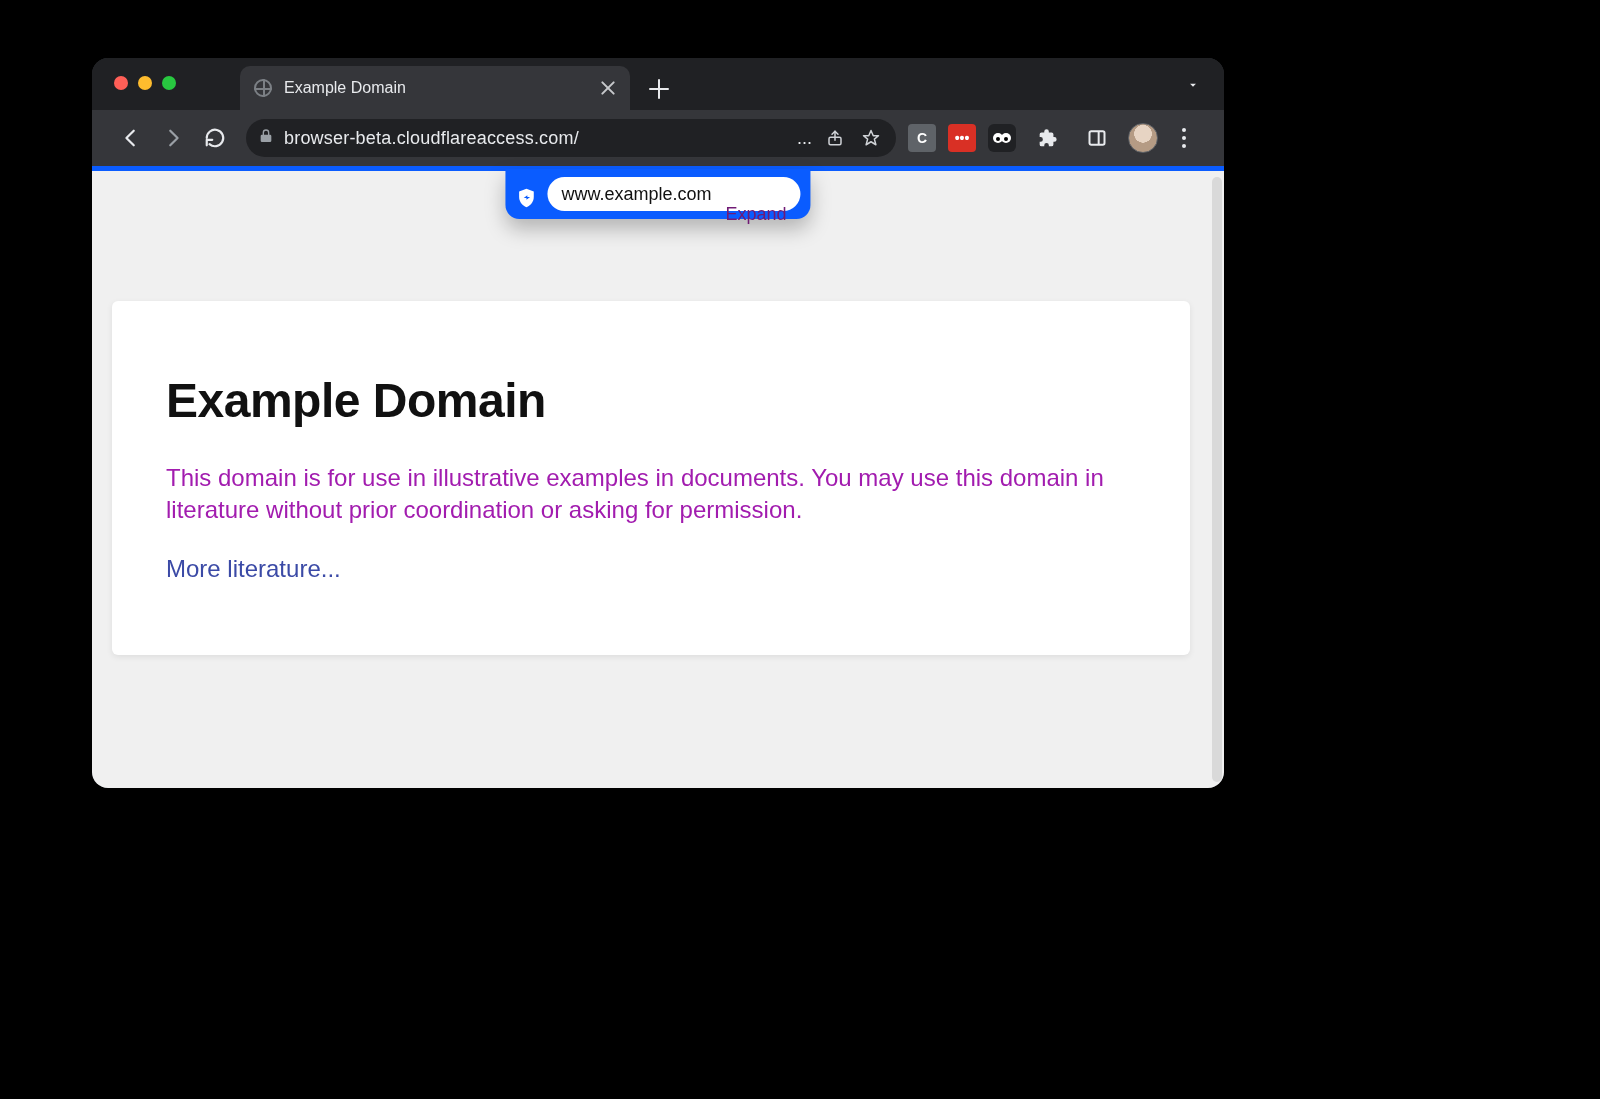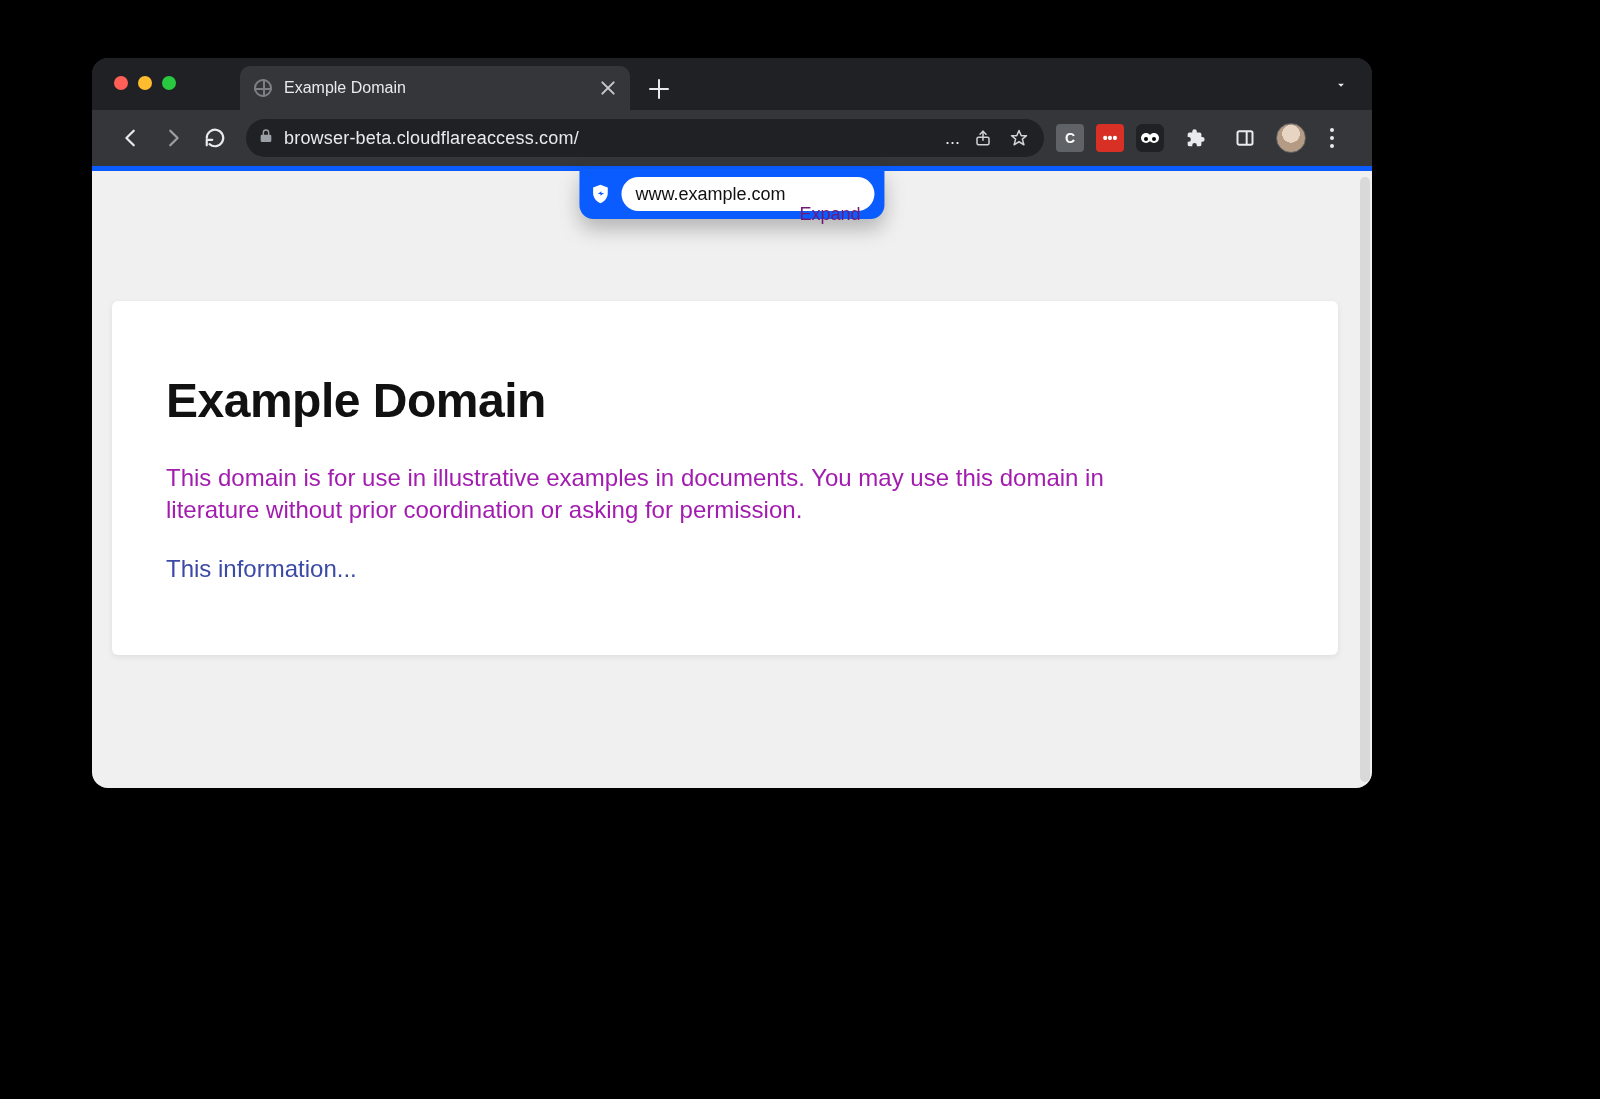--- a/index.html
+++ b/index.html
@@ -7,21 +7,21 @@
     background: #000;
     font-family: -apple-system, BlinkMacSystemFont, "Segoe UI", Helvetica, Arial, sans-serif;
     width: 1600px;
     height: 1099px;
     position: relative;
   }
   .window {
     position: absolute;
     left: 92px;
     top: 58px;
-    width: 1280px;
+    width: 1132px;
     height: 730px;
     border-radius: 16px;
     overflow: hidden;
     background: #2b2f33;
     box-shadow: 0 30px 90px rgba(0,0,0,0.6);
   }
   
   .tabstrip {
     height: 52px;
     background: #202124;
@@ -158,21 +158,21 @@
   }
   .overlay-bar {
     position: absolute;
     top: -2px;
     left: 50%;
     transform: translateX(-50%);
     background: #0a5cff;
     border-radius: 0 0 14px 14px;
     padding: 8px 10px 8px 8px;
     display: flex;
-    align-items: center;
+    align-items: flex-end;
     gap: 8px;
     box-shadow: 0 10px 20px rgba(0,0,0,0.25);
   }
   .overlay-bar .shield {
     width: 26px; height: 26px; display:flex;align-items:center;justify-content:center;
   }
   .overlay-pill {
     background: #fff;
     border-radius: 18px;
     height: 34px;
@@ -322,19 +322,19 @@
       </span>
       <div class="overlay-pill">
         <span class="host">www.example.com</span>
         <span class="expand">Expand</span>
       </div>
     </div>
 
     <div class="card">
       <h1>Example Domain</h1>
       <p>This domain is for use in illustrative examples in documents. You may use this domain in literature without prior coordination or asking for permission.</p>
-      <a href="#">This information...</a>
+      <a href="#">More literature...</a>
     </div>
 
     <div class="scrollbar"></div>
   </div>
 
 </div>
 
 </body></html>

